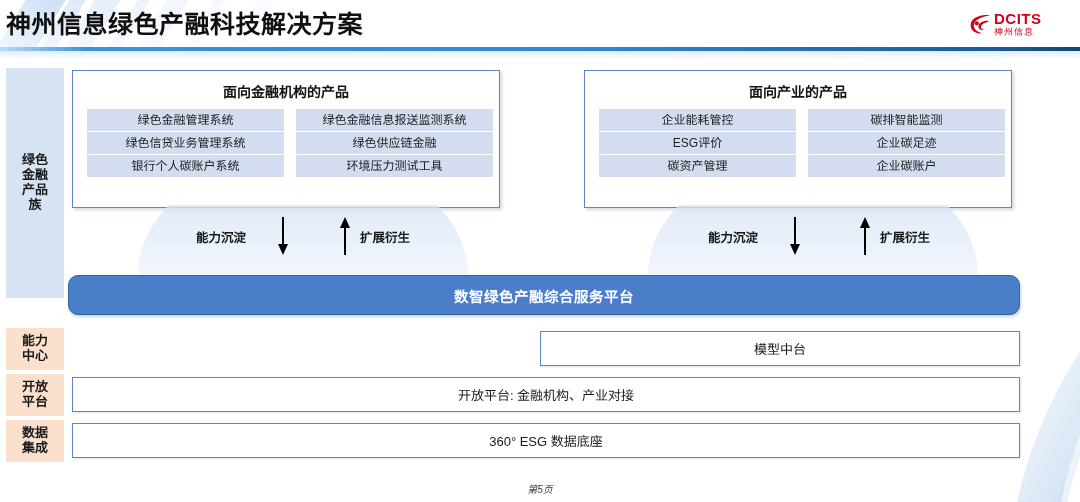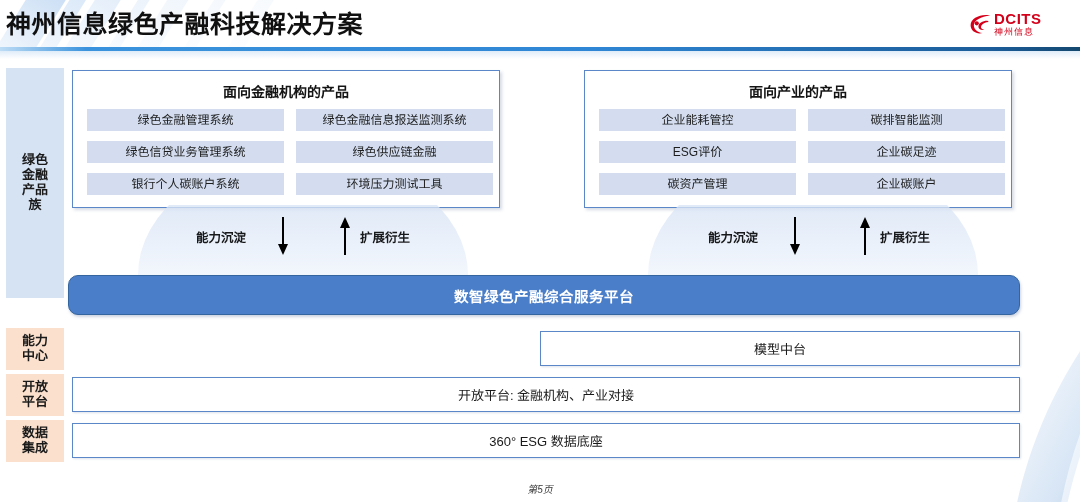--- a/index.html
+++ b/index.html
@@ -134,21 +134,21 @@
   .panel-title {
     text-align: center;
     font-size: 14px;
     font-weight: bold;
     color: #141414;
     margin: 10px 0 8px 0;
   }
   .panel-grid {
     display: grid;
     grid-template-columns: 1fr 1fr;
-    gap: 10px 12px;
+    gap: 1px 12px;
     padding: 0 6px 12px 14px;
   }
   .prod-chip {
     background: #d3ddef;
     text-align: center;
     font-size: 12px;
     color: #1d1d1d;
     line-height: 22px;
     height: 22px;
     white-space: nowrap;

